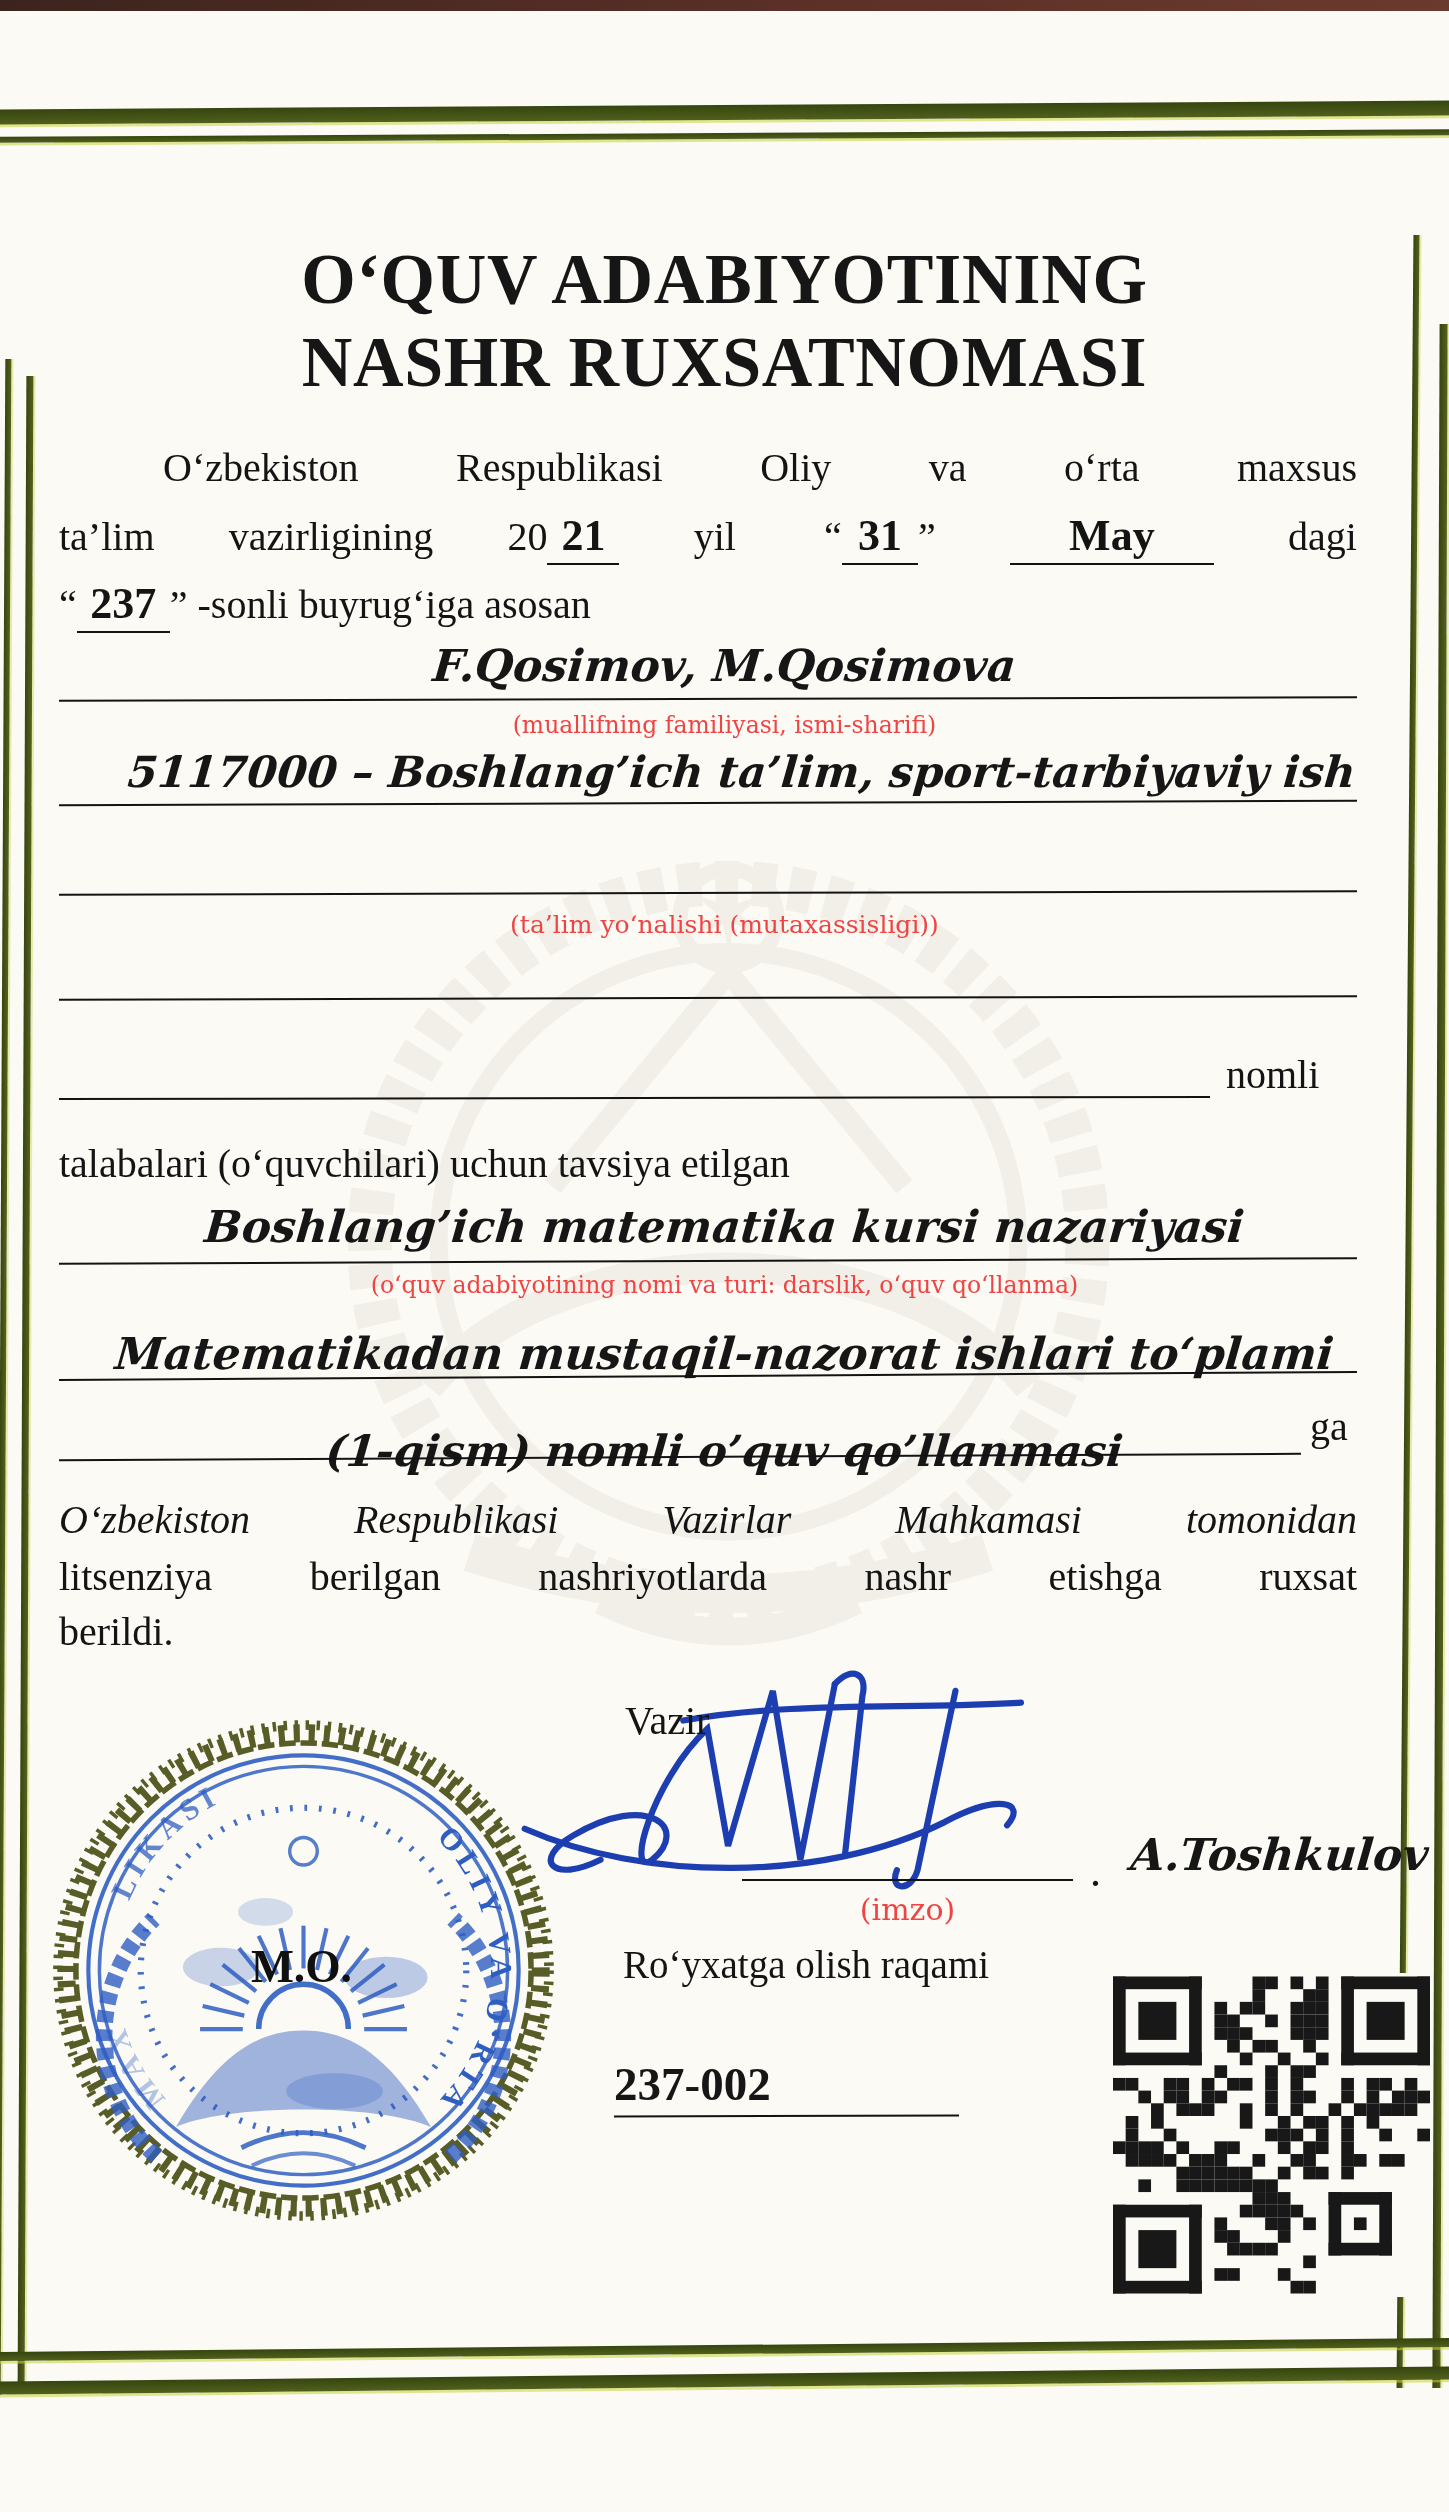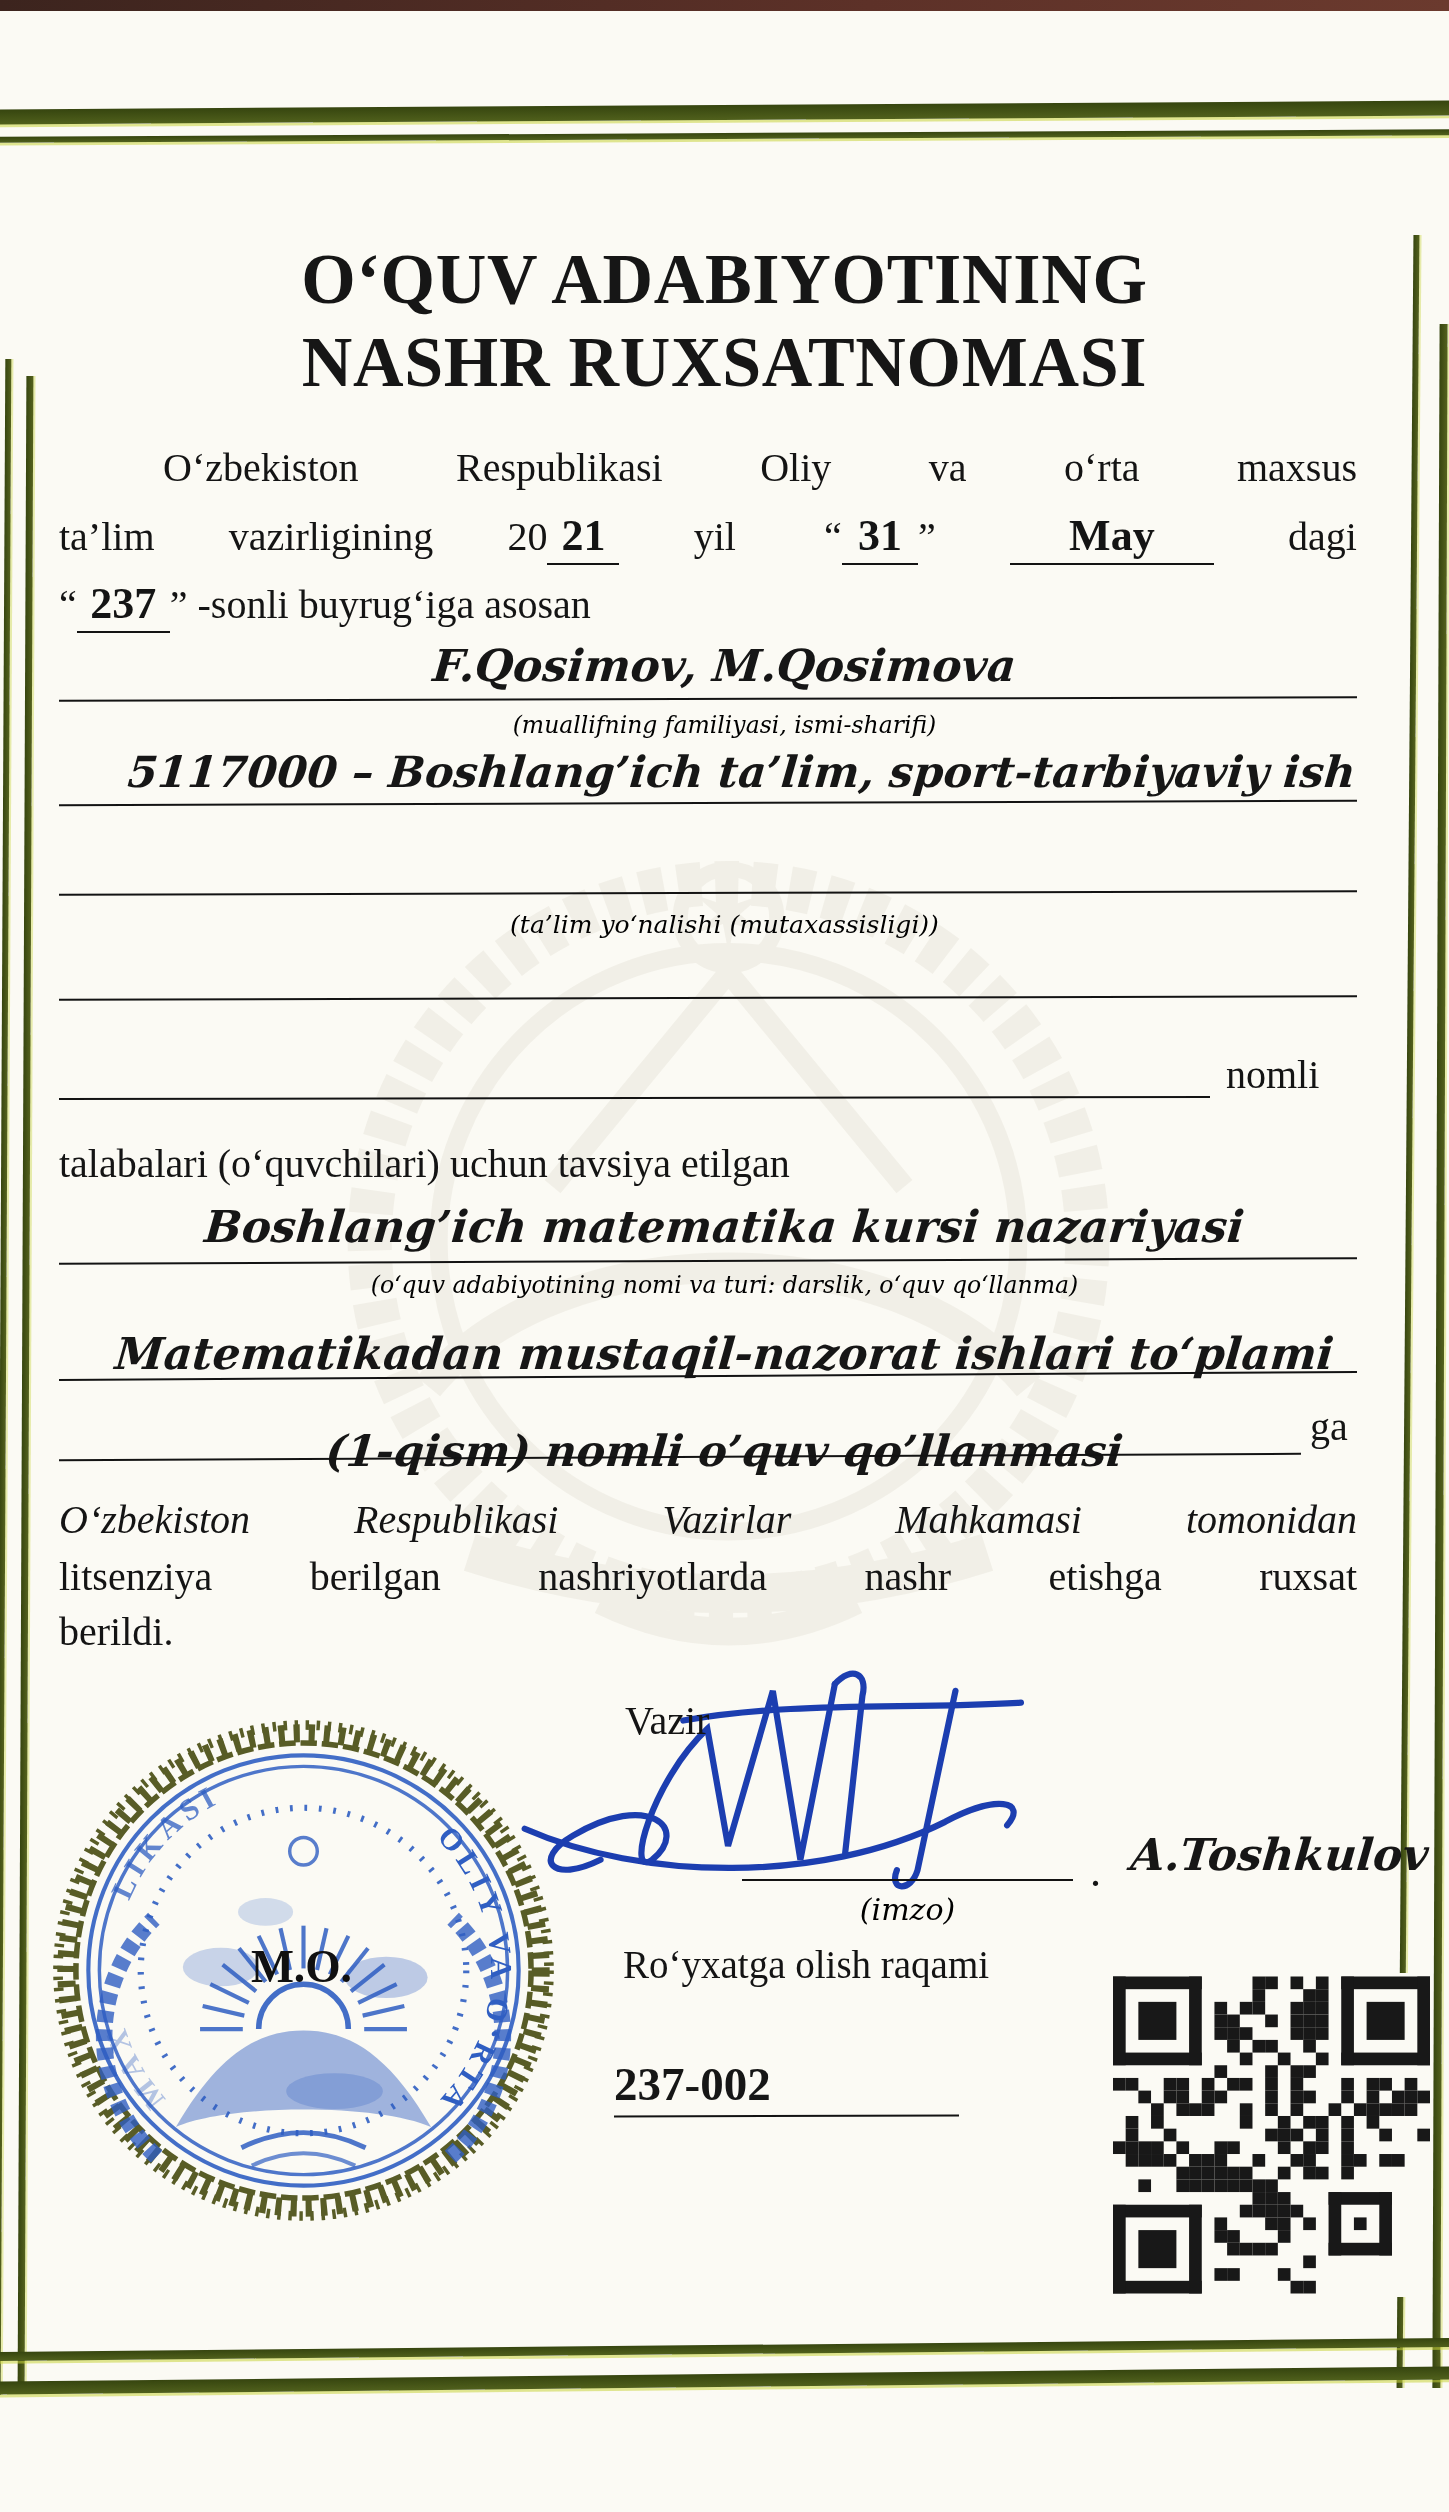--- a/index.html
+++ b/index.html
@@ -6,21 +6,21 @@
   body{background:#e9e6dd;}
   #page{position:relative;width:1449px;height:2512px;background:#fbfaf4;overflow:hidden;
         font-family:"Liberation Serif",serif;color:#161616;}
   .abs{position:absolute;}
   .body-text{font-size:40px;line-height:1.25;color:#141414;}
   .justify{text-align:justify;text-align-last:justify;}
   .doc-title{font-weight:700;font-size:70px;line-height:1.12;letter-spacing:0.7px;text-align:center;
              font-family:"Liberation Serif",serif;transform:scaleY(1.04);}
   .hand{font-family:"DejaVu Serif",serif;font-style:italic;font-weight:700;white-space:nowrap;
         transform:skewX(-5deg);}
-  .caption{font-family:"DejaVu Serif",serif;font-style:italic;font-size:23.5px;color:#000000;text-align:center;}
+  .caption{font-family:"DejaVu Serif",serif;font-size:23.5px;color:#ef4444;text-align:center;}
   .rule{border-top:2.8px solid #131313;height:0;}
   .thin-rule{border-top:2.1px solid #131313;height:0;}
   .blank{display:inline-block;border-bottom:2.8px solid #131313;text-align:center;}
   .blank .v{font-weight:700;font-size:44px;}
   .flexline{display:flex;justify-content:space-between;align-items:baseline;gap:39px;}
   .green-h{background:linear-gradient(#36450f,#50601c);box-shadow:0 2.8px 0 rgba(201,212,60,.55);}
   .green-v{background:linear-gradient(90deg,#36450f,#55621e);box-shadow:2.1px 0 0 rgba(201,212,60,.4);}
   .topstrip{background:linear-gradient(90deg,#3c241e,#5d3128 60%,#6b3a2e);}
   svg text{font-family:"Liberation Serif",serif;}
 </style>

